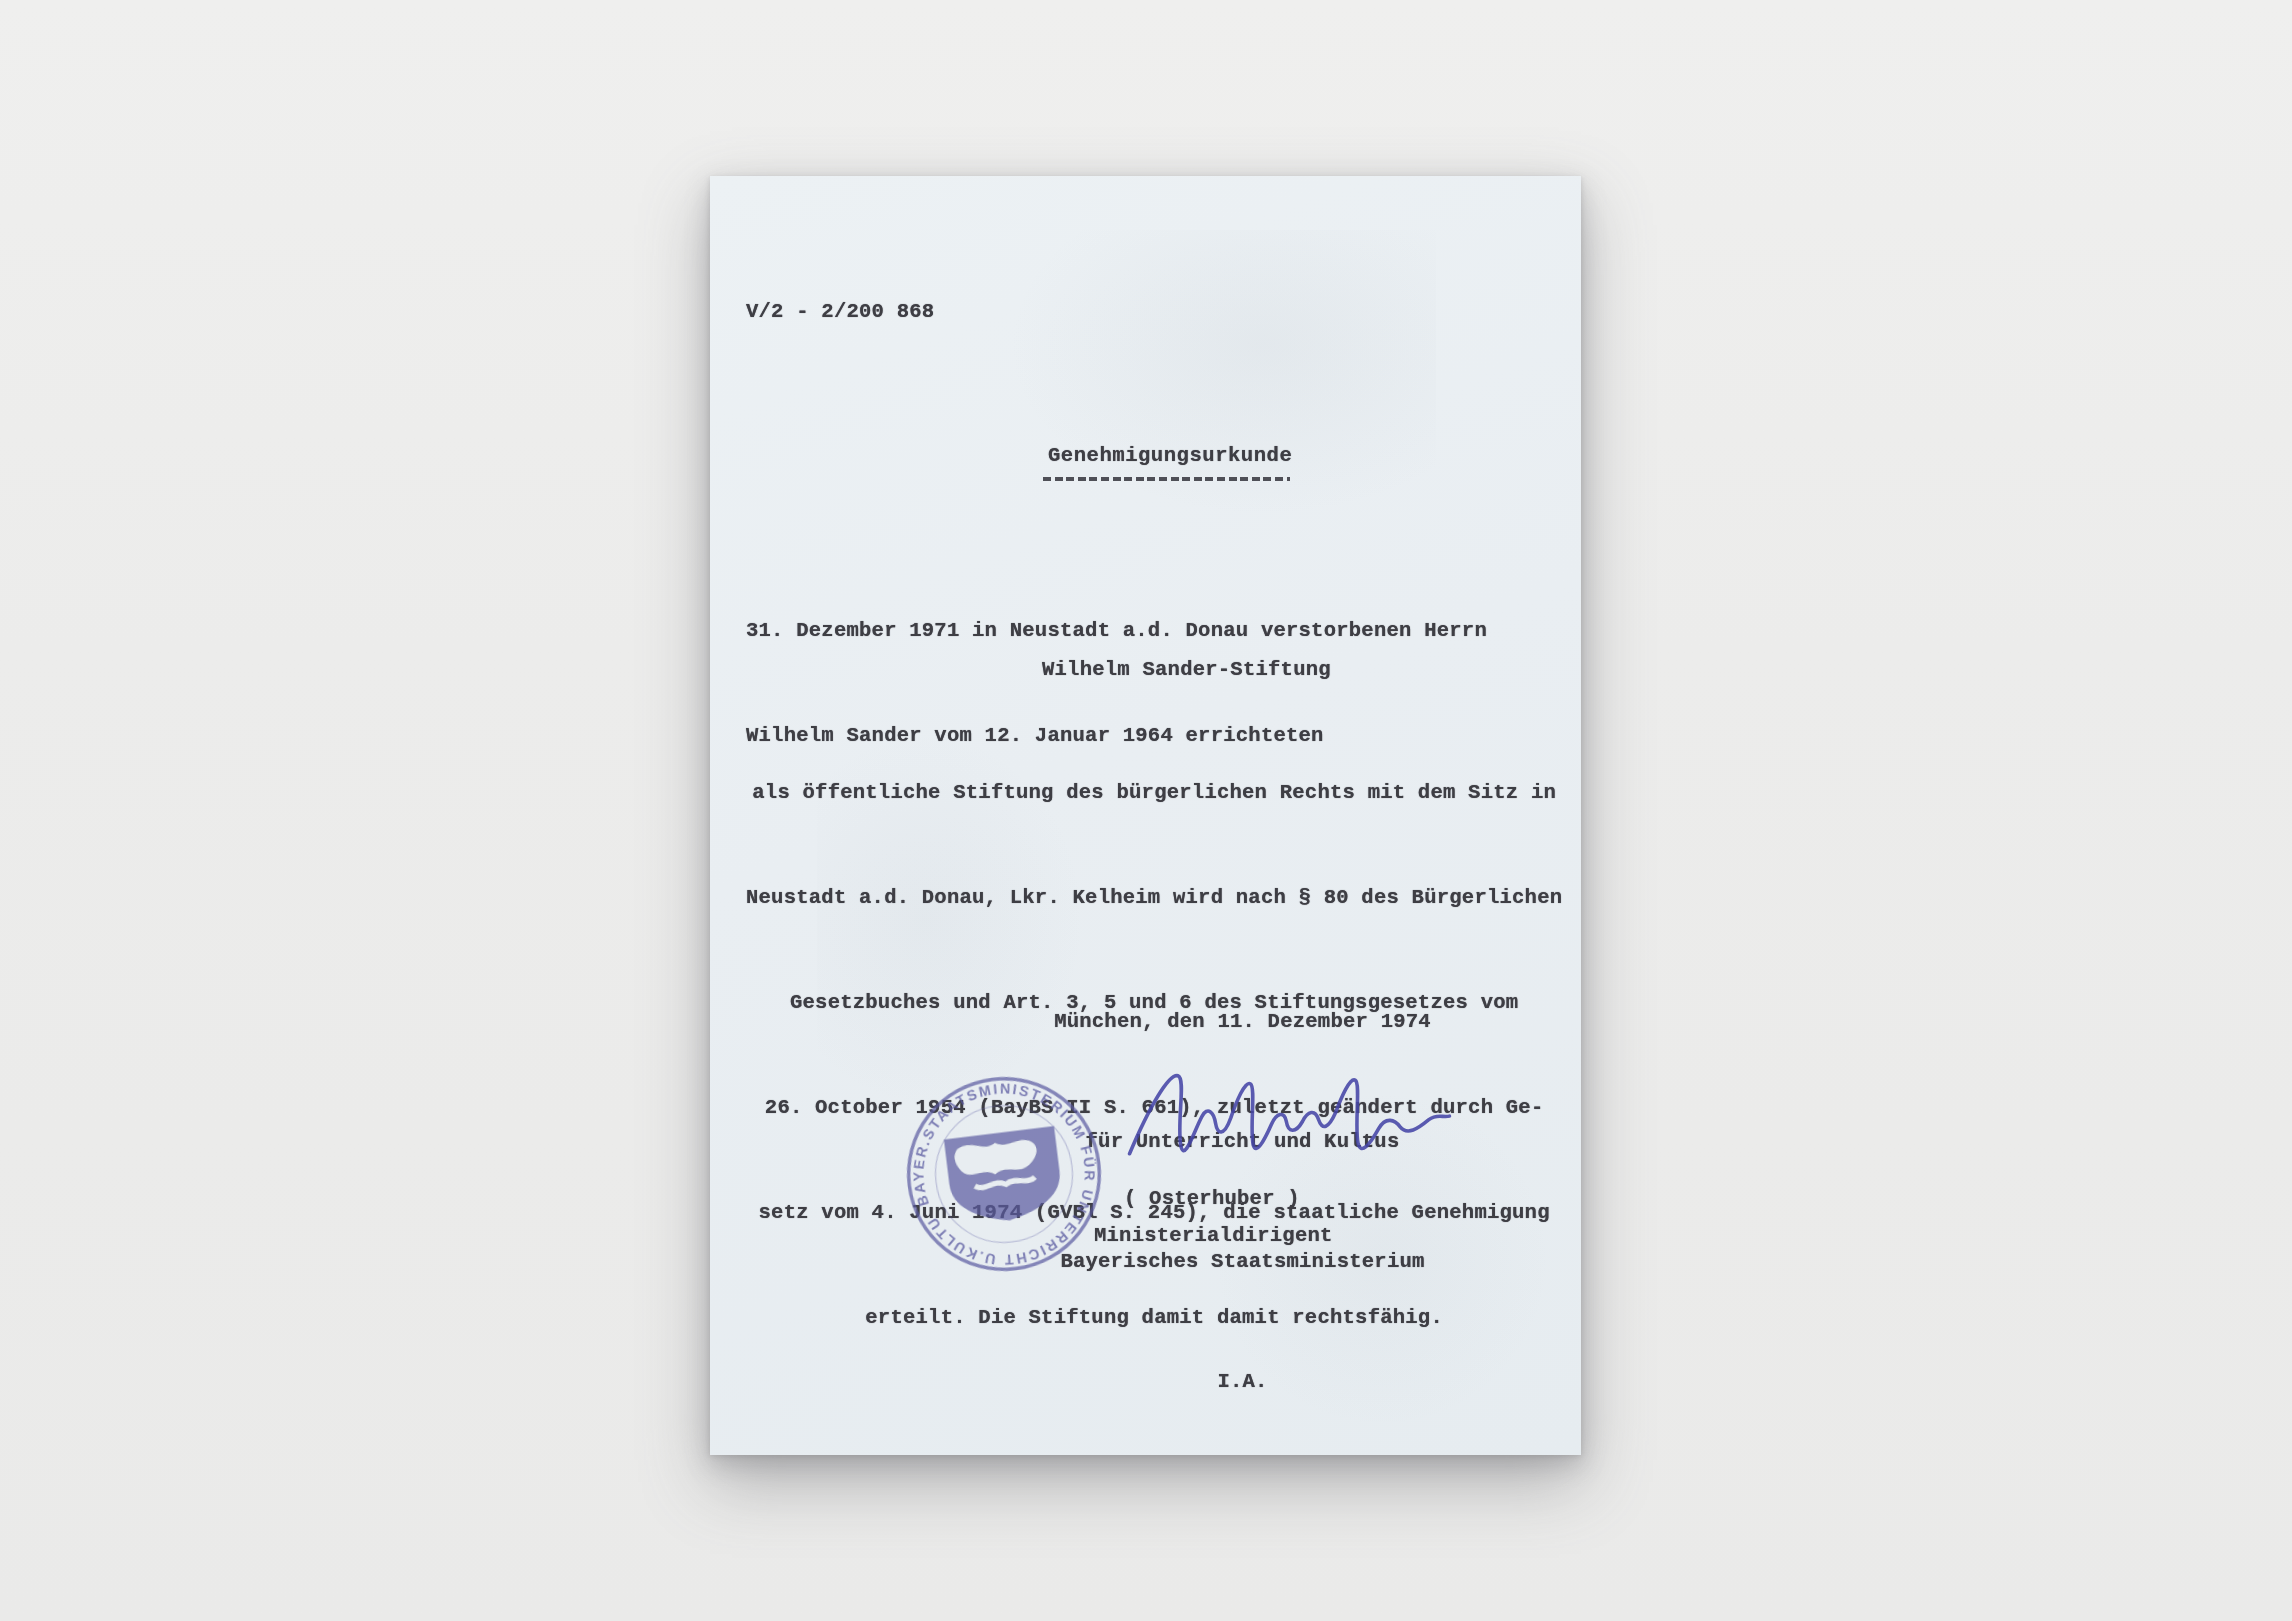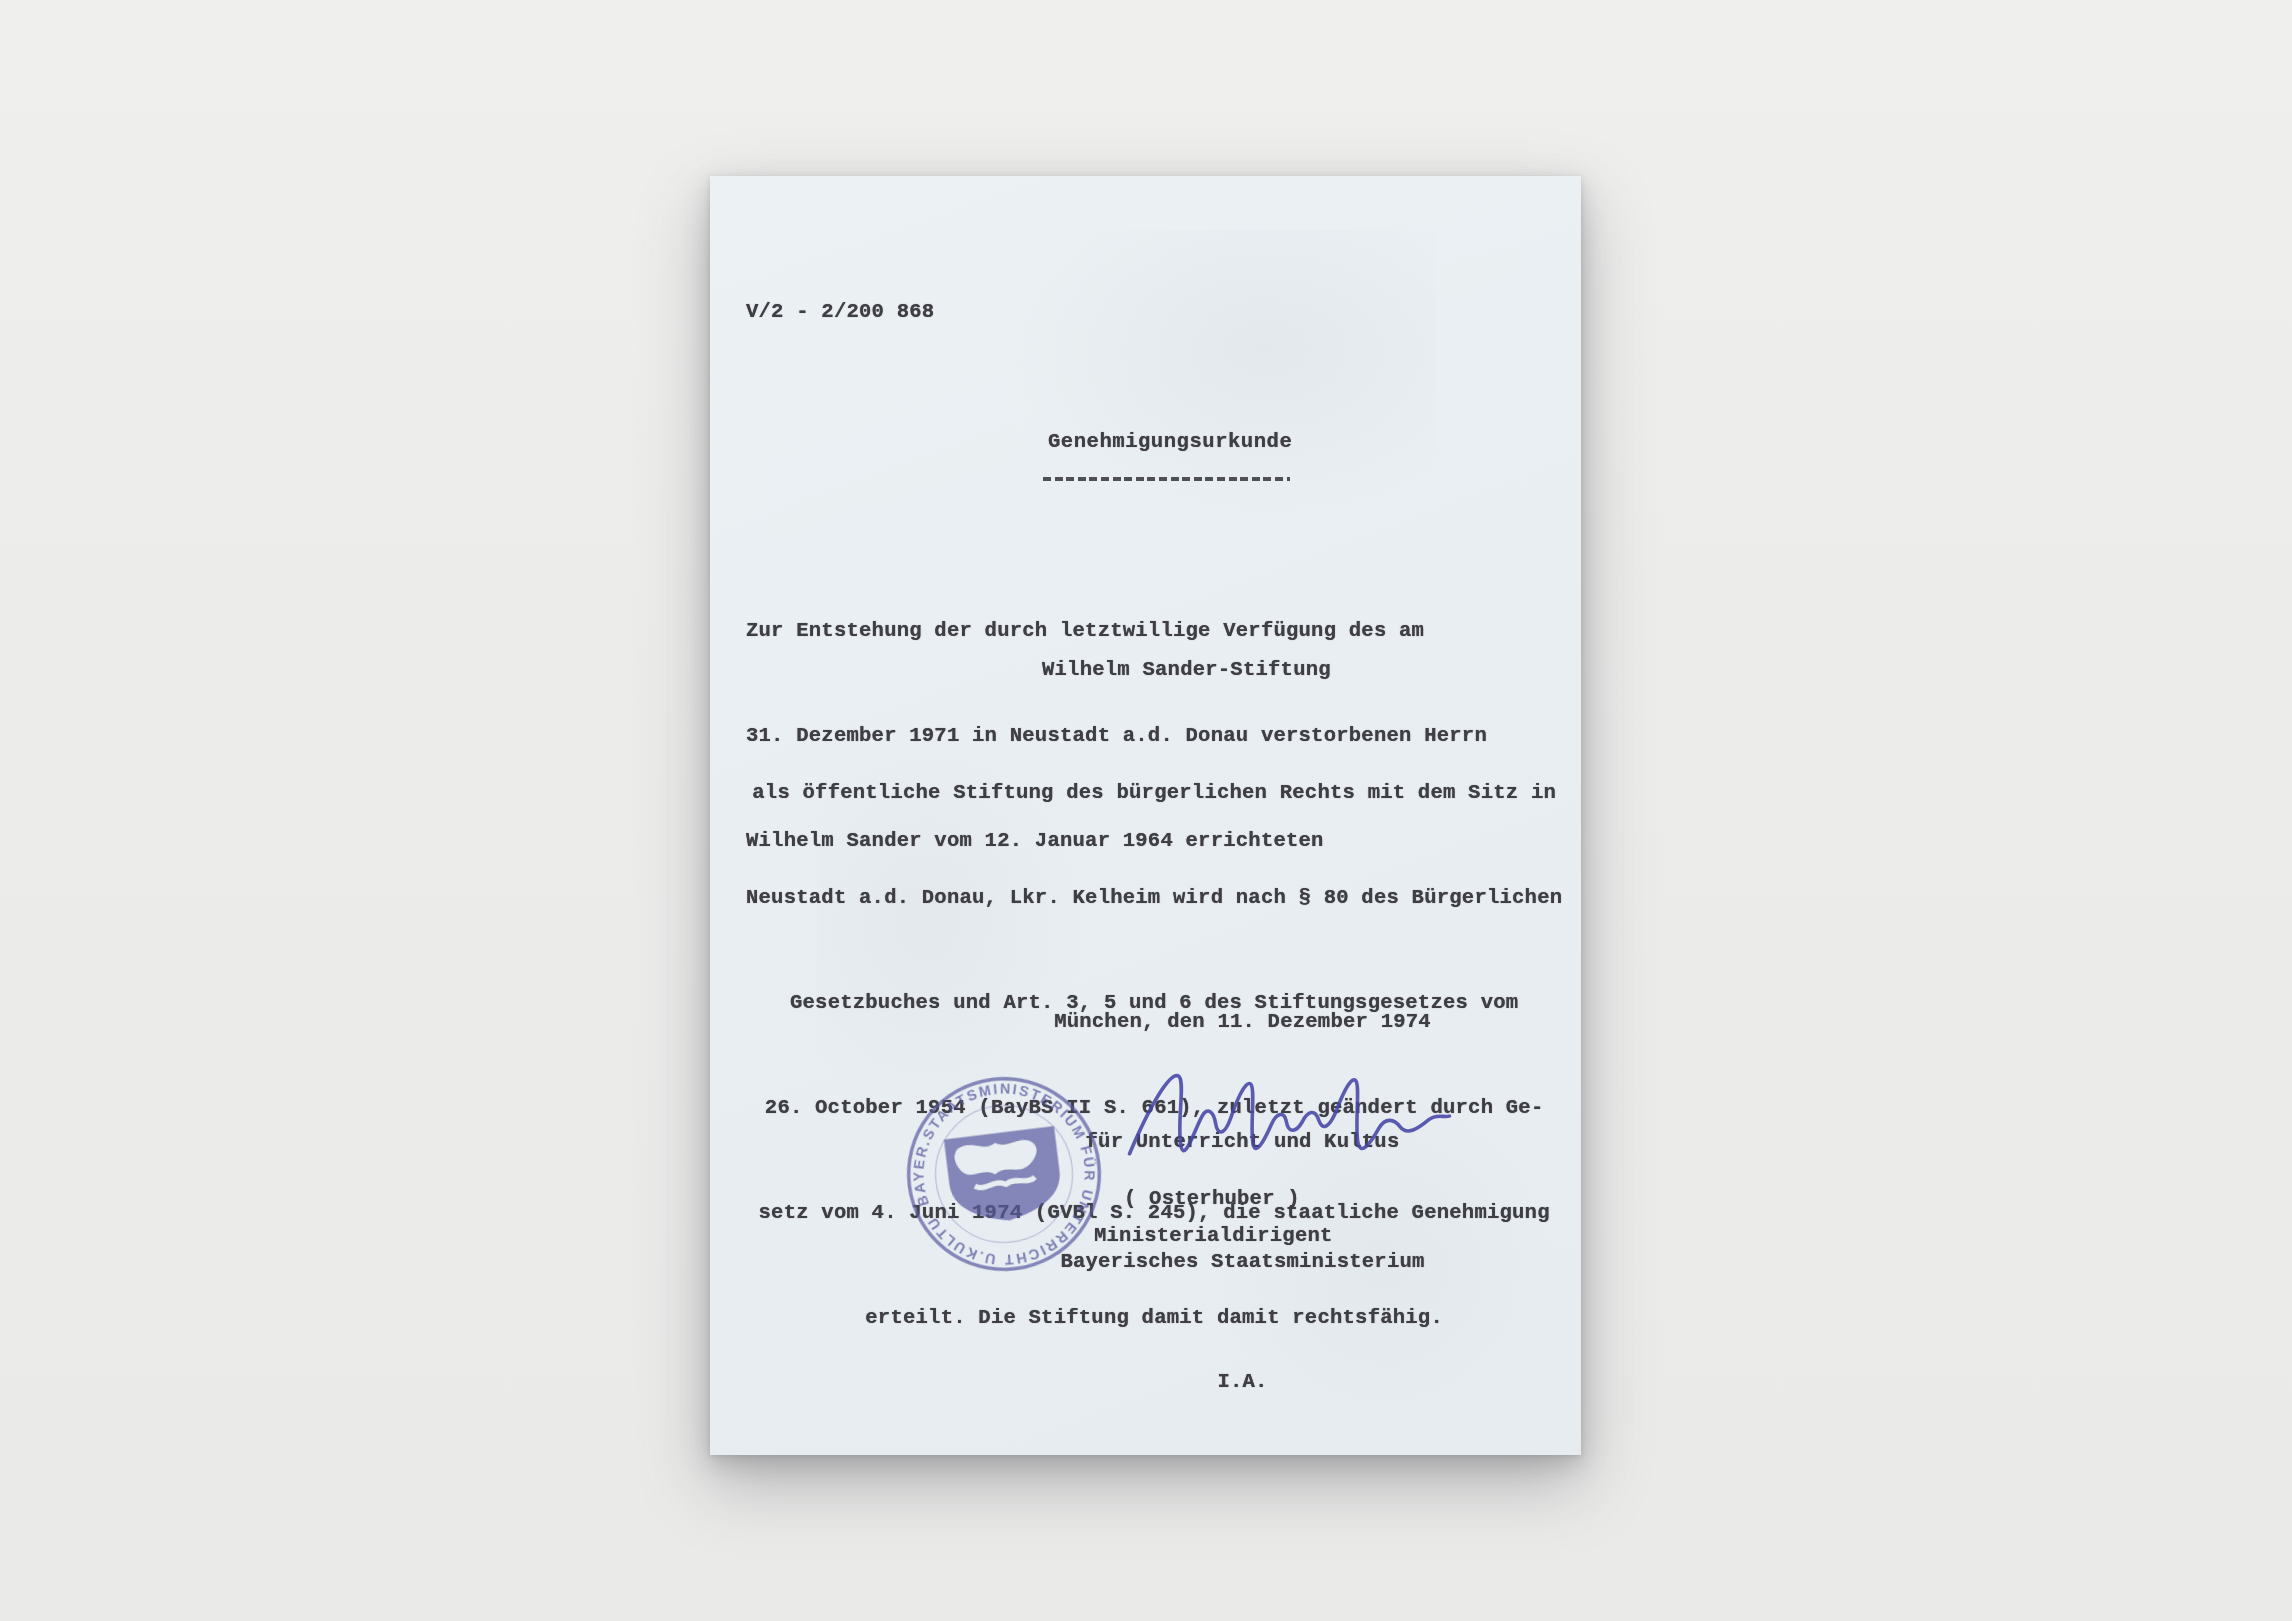--- a/index.html
+++ b/index.html
@@ -49,21 +49,21 @@
     color: #3e3e44;
     font-size: 20.6px;
     font-weight: 700;
     letter-spacing: 0.2px;
     white-space: pre;
     text-shadow: 0 0 0.9px rgba(62,62,70,0.85);
   }
   .para { line-height: 35px; }
   .ref-number { left: 36px; top: 124px; }
   .doc-title {
-    left: 338px; top: 254px;
+    left: 338px; top: 268px;
     letter-spacing: 0.5px;
   }
   .title-underline {
     position: absolute;
     left: 333px; top: 301px;
     width: 247px; height: 3.6px;
     background: repeating-linear-gradient(90deg,
       rgba(62,62,70,0.9) 0px, rgba(62,62,70,0.9) 8px,
       rgba(62,62,70,0) 8px, rgba(62,62,70,0) 11.6px);
   }
@@ -101,21 +101,20 @@
     <div class="smudge smudge-1"></div>
     <div class="smudge smudge-2"></div>
     <div class="smudge smudge-3"></div>
 
     <div class="typeline ref-number">V/2 - 2/200 868</div>
 
     <div class="typeline doc-title">Genehmigungsurkunde</div>
     <div class="title-underline"></div>
 
     <div class="typeline para intro-para">
-      <div>Zur Entstehung der durch letztwillige Verfügung des am</div>
       <div>31. Dezember 1971 in Neustadt a.d. Donau verstorbenen Herrn</div>
       <div>Wilhelm Sander vom 12. Januar 1964 errichteten</div>
     </div>
 
     <div class="typeline foundation-name">Wilhelm Sander-Stiftung</div>
 
     <div class="typeline para body-para">
       <div>als öffentliche Stiftung des bürgerlichen Rechts mit dem Sitz in</div>
       <div>Neustadt a.d. Donau, Lkr. Kelheim wird nach § 80 des Bürgerlichen</div>
       <div>Gesetzbuches und Art. 3, 5 und 6 des Stiftungsgesetzes vom</div>

